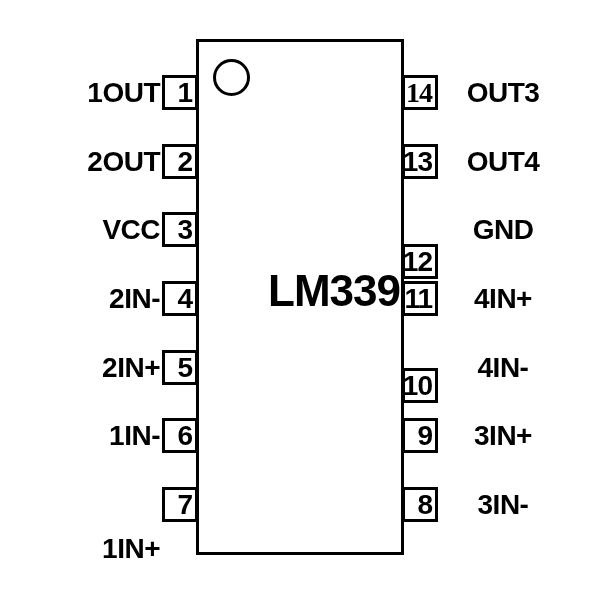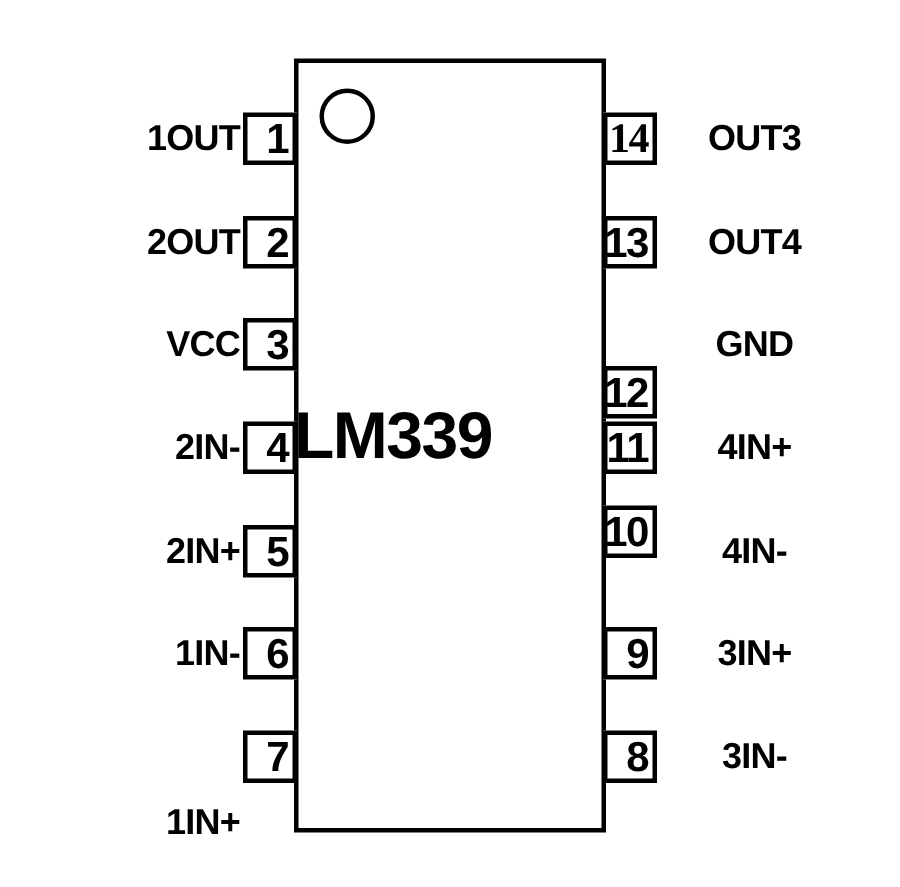--- a/index.html
+++ b/index.html
@@ -25,22 +25,22 @@
     position: absolute;
     left: 213px; top: 59px;
     width: 37px; height: 37px;
     border: 3px solid #000000;
     border-radius: 50%;
     background: #ffffff;
   }
   .chip-label {
     position: absolute;
     left: 196px; top: 268px;
-    width: 242px;
-    text-align: left;
+    width: 204px;
+    text-align: right;
     font-size: 44px;
     line-height: 46px;
     letter-spacing: -1px;
     white-space: nowrap;
   }
   .pin-box {
     position: absolute;
     width: 36px; height: 35px;
     border: 3px solid #000000;
     background: #ffffff;
@@ -50,21 +50,21 @@
     padding-right: 3px;
     font-size: 28px;
     letter-spacing: -1px;
   }
   .pin-box.left  { left: 162px; }
   .pin-box.right { left: 402px; }
   .pin-label {
     position: absolute;
     height: 35px;
     line-height: 35px;
-    font-size: 24px;
+    font-size: 28px;
     letter-spacing: -0.5px;
     white-space: nowrap;
   }
   .pin-label.left  { left: 0px;   width: 160px; text-align: right; }
   .pin-label.right { left: 424px; width: 158px; text-align: center;  }
 </style>
 </head>
 <body>
 
 <div class="stage">
@@ -87,20 +87,20 @@
       <div class="pin-box left" style="top: 487px;">7</div>
       <div class="pin-label left" style="top: 487px; margin-top: 44px;">1IN+</div>
       <div class="pin-box right" style="top: 75px; font-family: Liberation Serif, serif;">14</div>
       <div class="pin-label right" style="top: 75px;">OUT3</div>
       <div class="pin-box right" style="top: 144px;">13</div>
       <div class="pin-label right" style="top: 144px;">OUT4</div>
       <div class="pin-box right" style="top: 212px; margin-top: 32px;">12</div>
       <div class="pin-label right" style="top: 212px;">GND</div>
       <div class="pin-box right" style="top: 281px;">11</div>
       <div class="pin-label right" style="top: 281px;">4IN+</div>
-      <div class="pin-box right" style="top: 337px;">10</div>
+      <div class="pin-box right" style="top: 368px;">10</div>
       <div class="pin-label right" style="top: 350px;">4IN-</div>
       <div class="pin-box right" style="top: 418px;">9</div>
       <div class="pin-label right" style="top: 418px;">3IN+</div>
       <div class="pin-box right" style="top: 487px;">8</div>
       <div class="pin-label right" style="top: 487px;">3IN-</div>
     </div>
 </div>
 
 </body></html>

